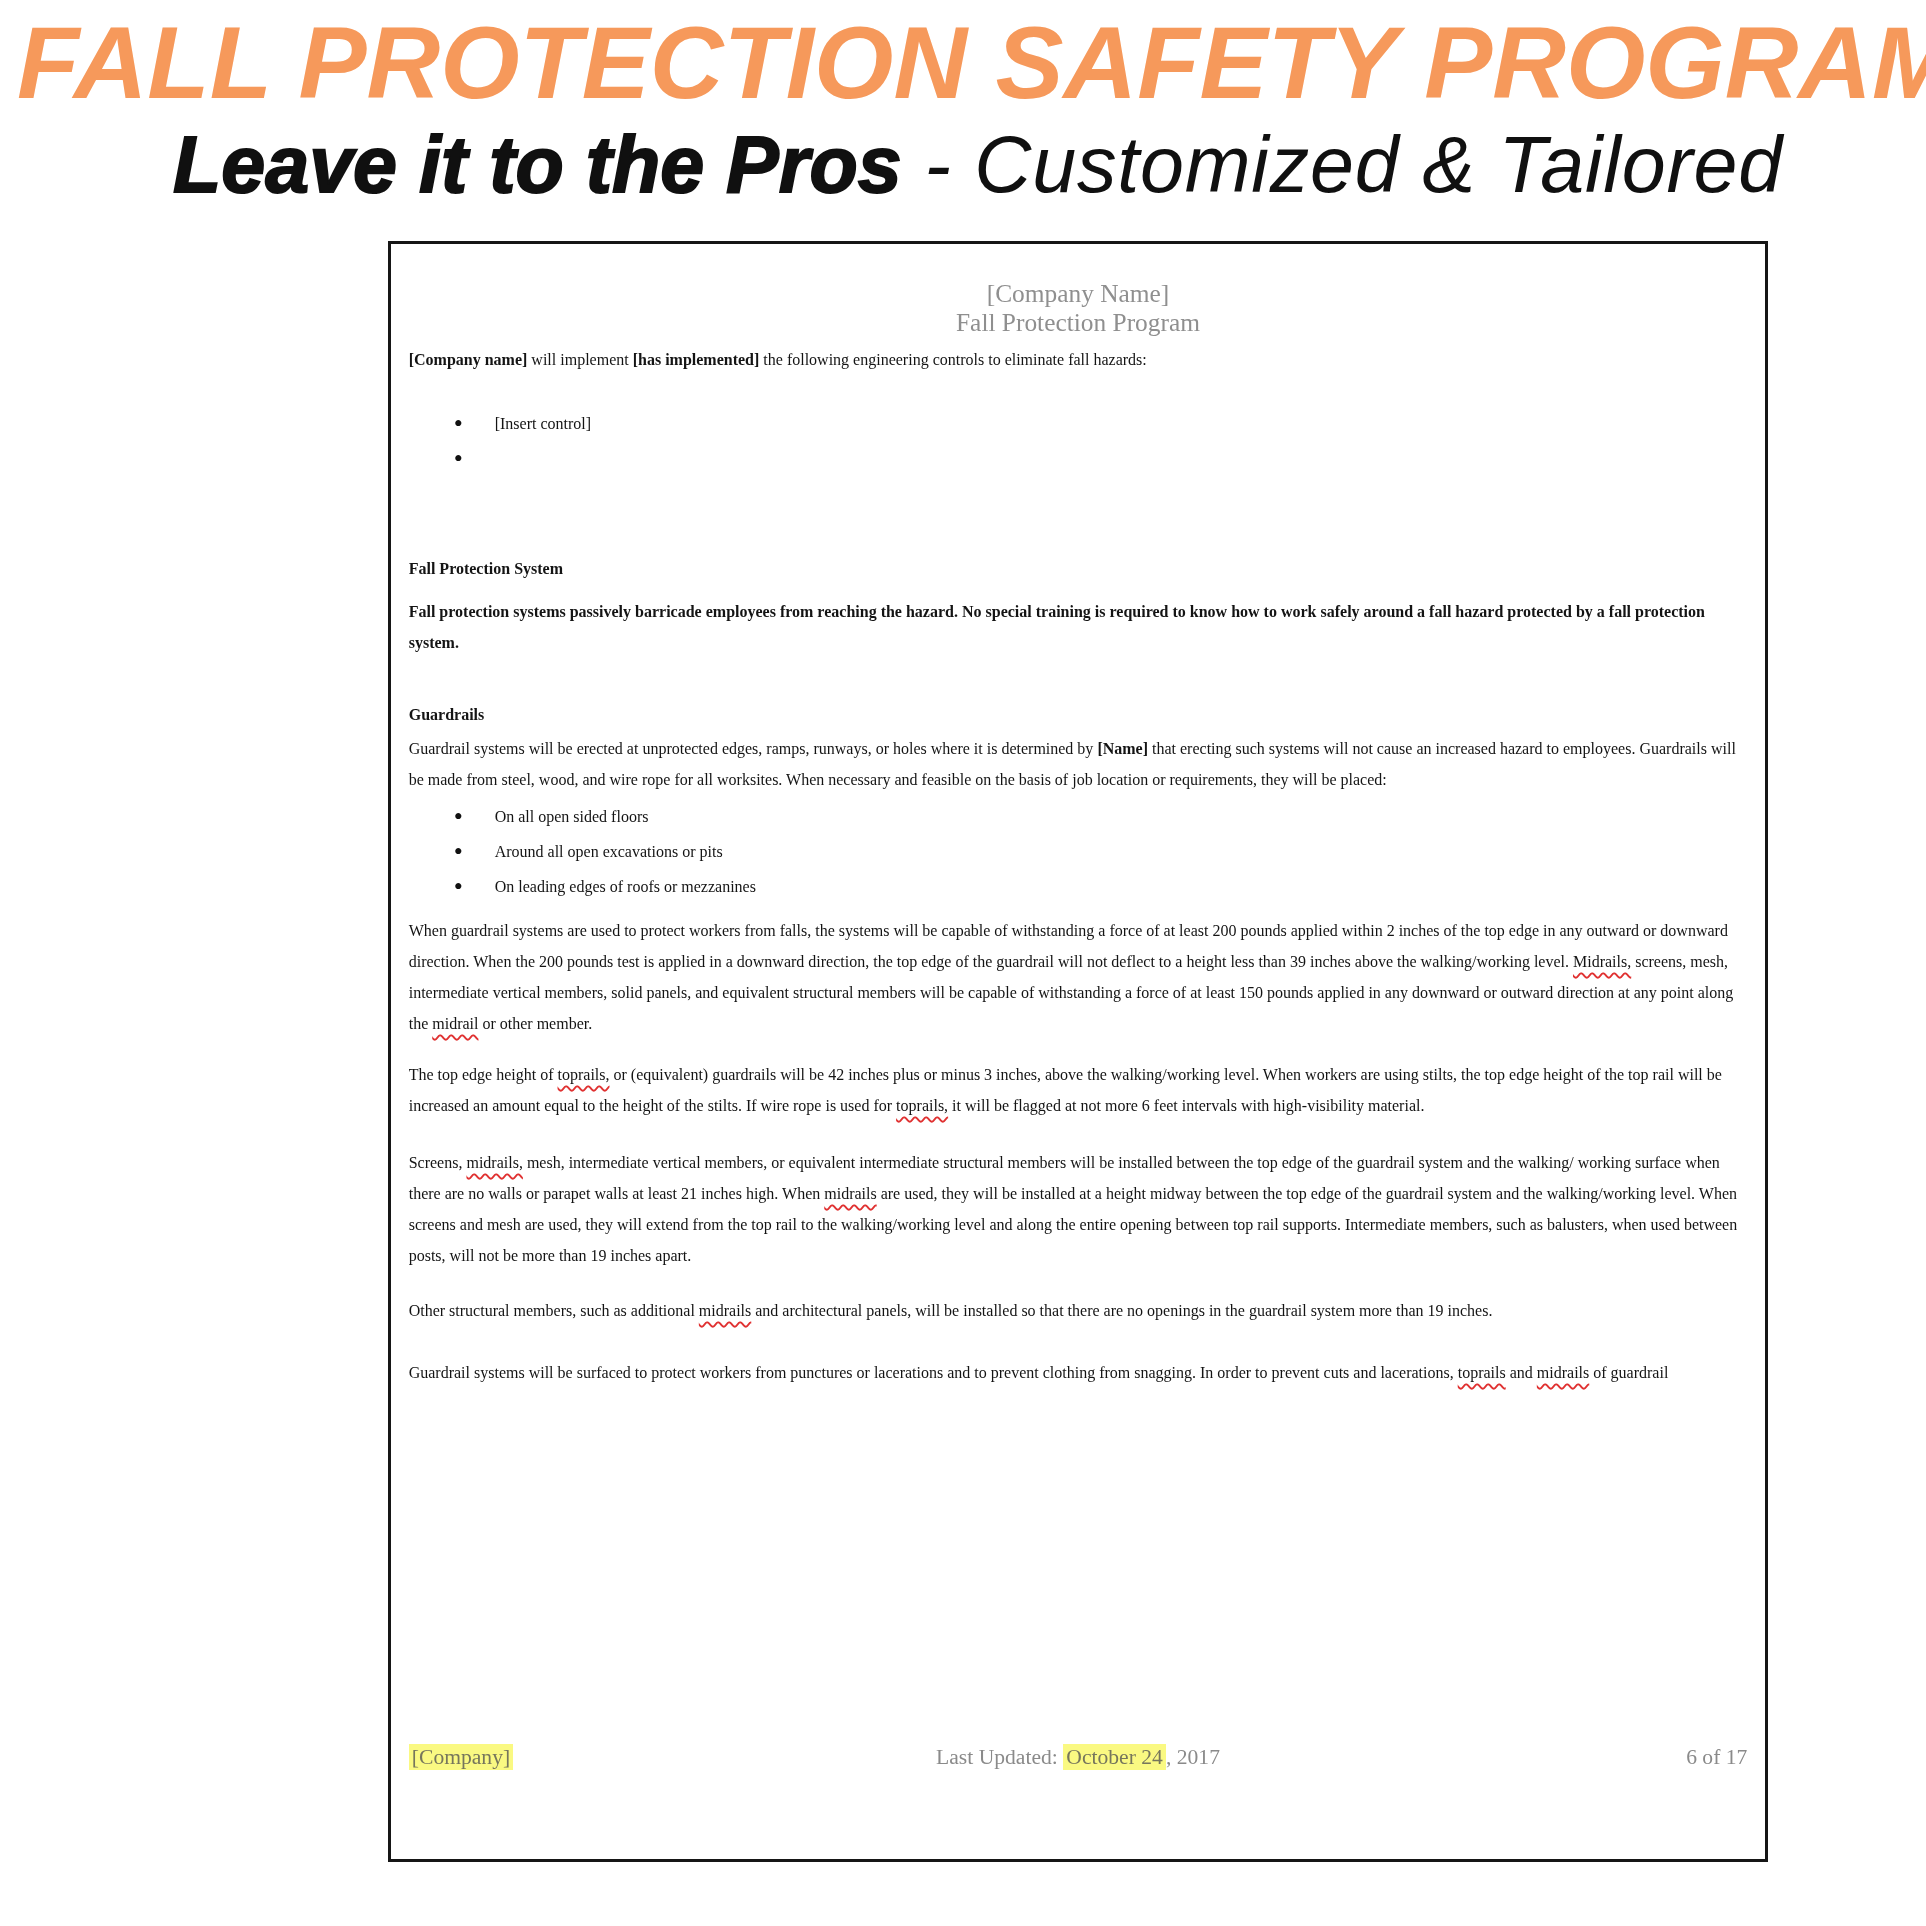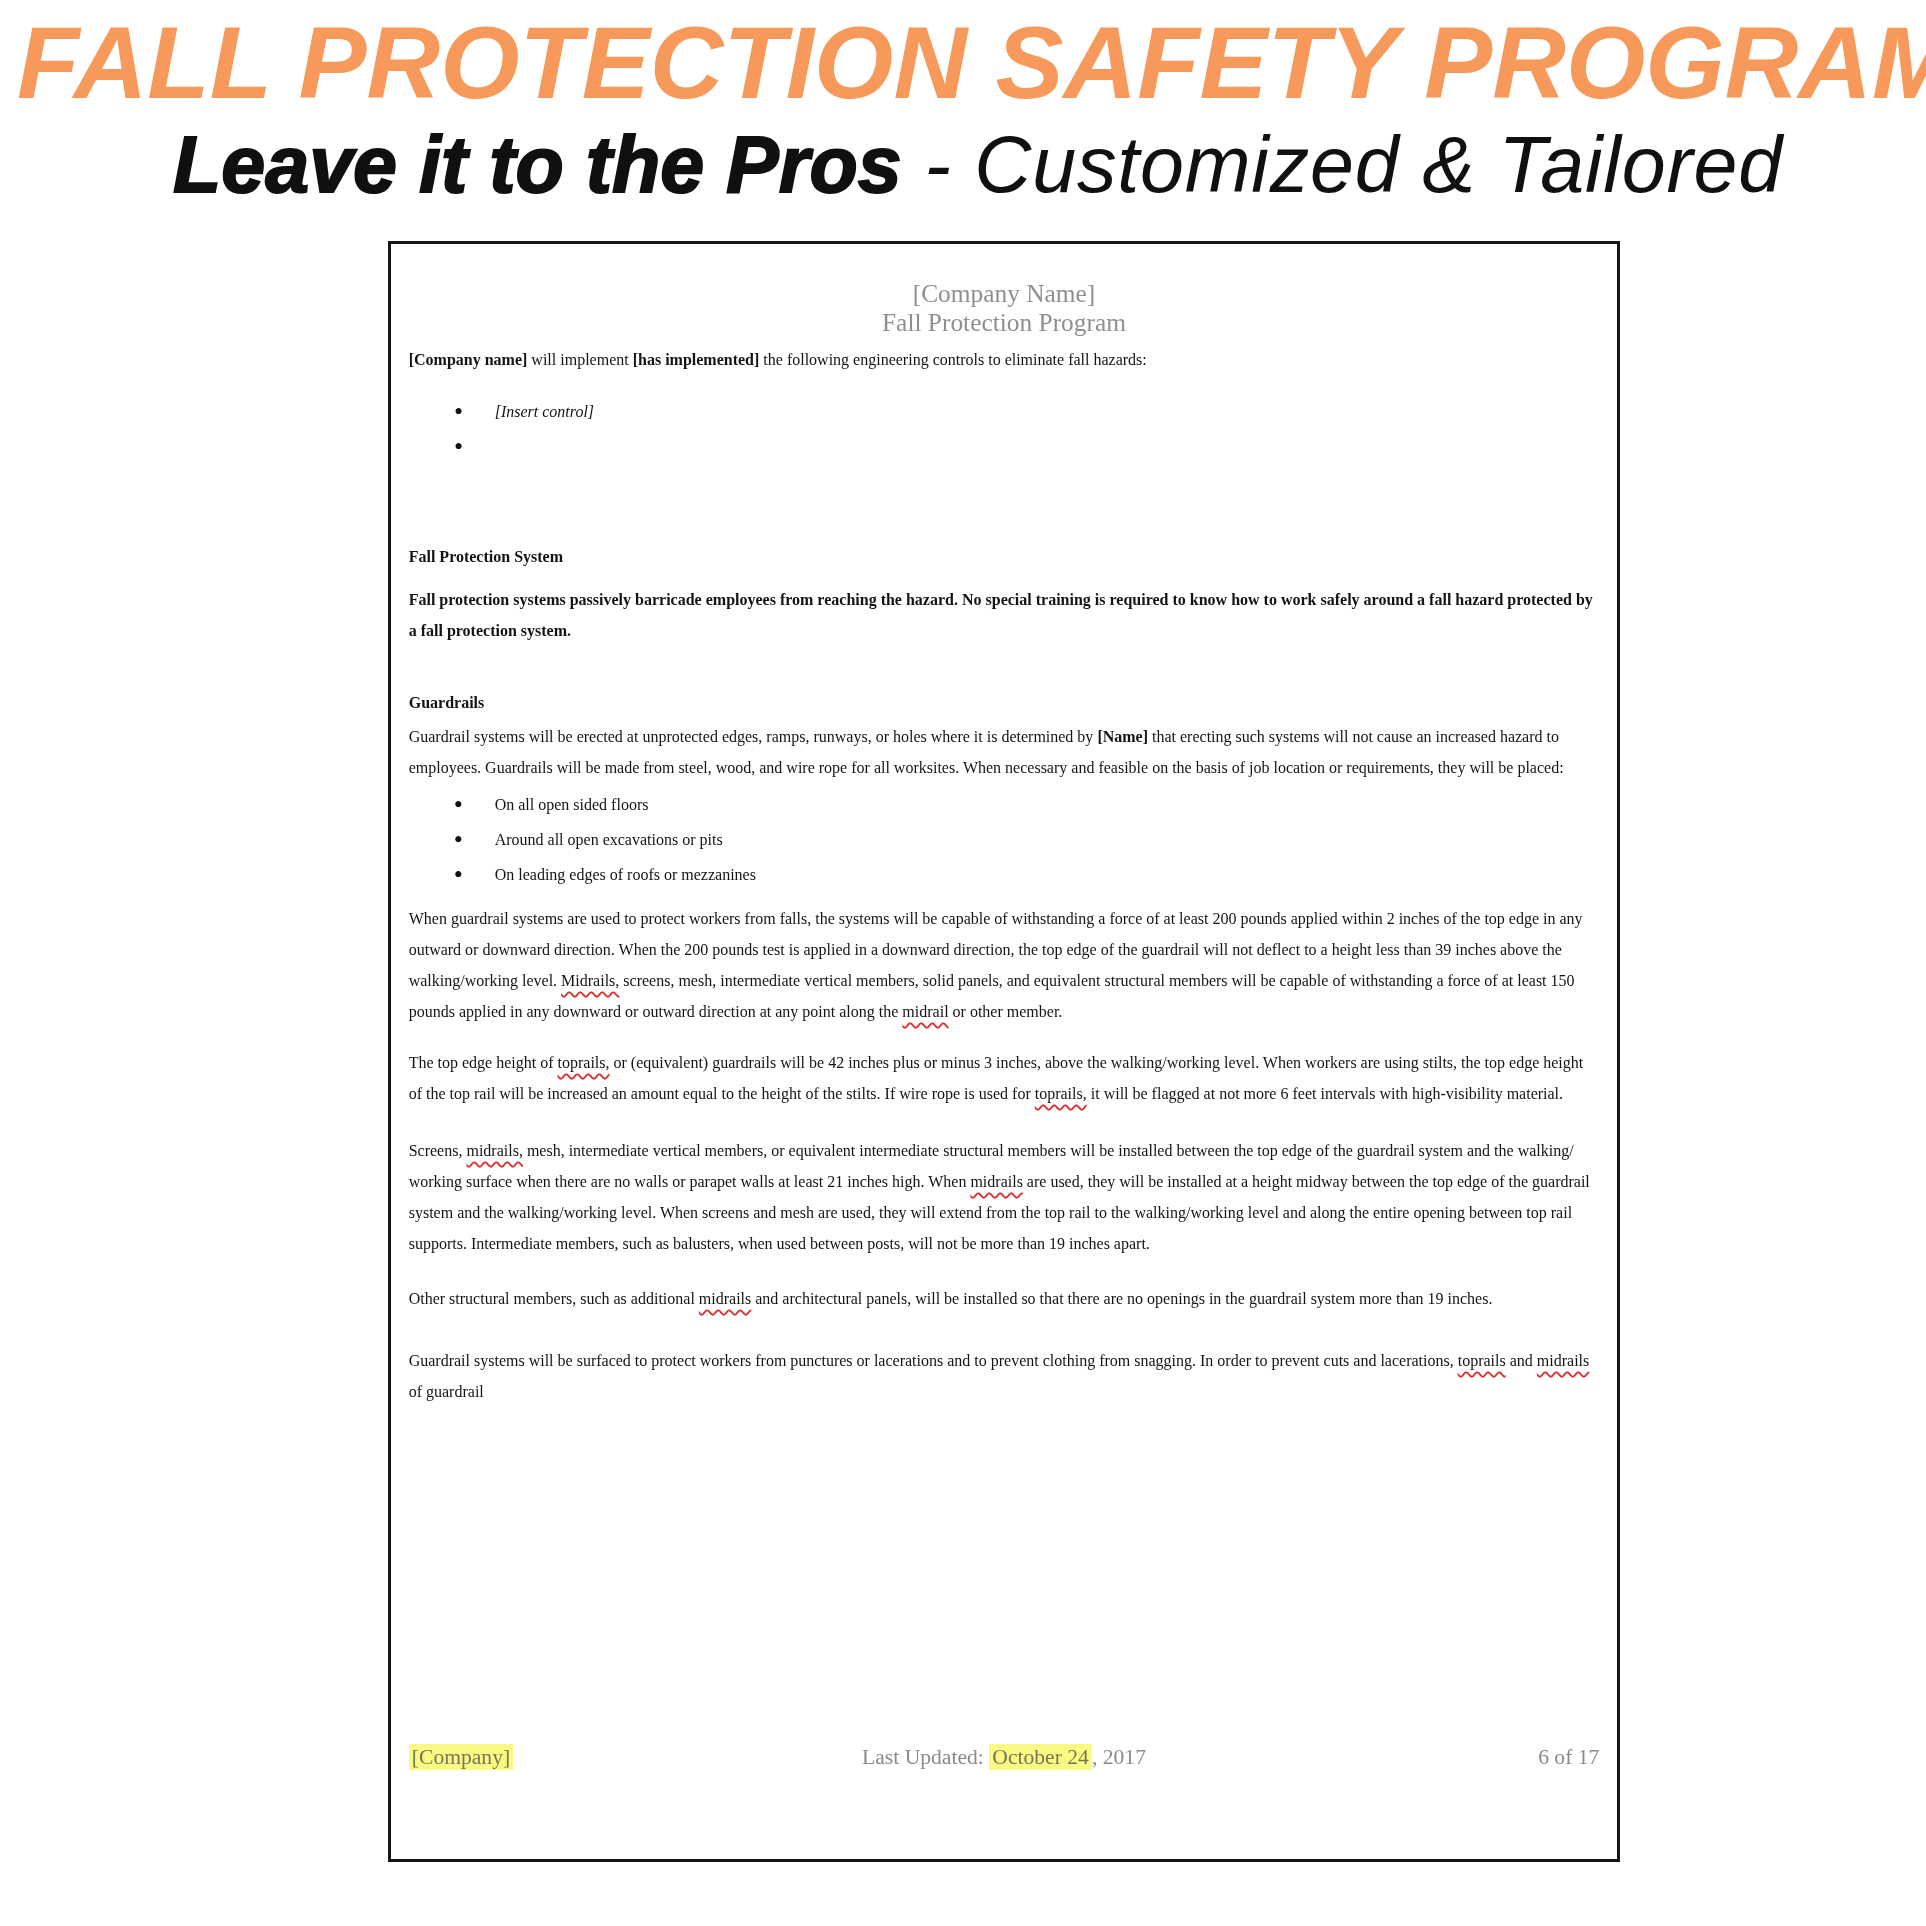--- a/index.html
+++ b/index.html
@@ -50,21 +50,21 @@
   .banner-subtitle .sub-rest {
     font-weight: 400;
     letter-spacing: 0.8px;
   }
 
   
   .doc-page {
     position: absolute;
     left: 388px;
     top: 241px;
-    width: 1232px;
+    width: 1380px;
     height: 1621px;
     box-sizing: border-box;
     border: 3.1px solid #161616;
     background: #ffffff;
   }
   .doc-inner {
     position: relative;
     height: 100%;
     box-sizing: border-box;
     padding: 35px 17.7px 0 17.7px;
@@ -144,21 +144,21 @@
   <div class="doc-page">
     <div class="doc-inner">
 
       <div class="doc-header">
         <div>[Company Name]</div>
         <div>Fall Protection Program</div>
       </div>
 
       <div class="doc-body" id="doc-body">
           <div class="doc-para" style="margin-top: 7.7px;"><span class="b">[Company name]</span><span> will implement </span><span class="b">[has implemented]</span><span> the following engineering controls to eliminate fall hazards:</span></div>
-          <ul class="doc-bullets" style="margin-top: 19px; font-style: italic;">
+          <ul class="doc-bullets" style="margin-top: 31px;">
             <li><span>[Insert control]</span></li>
             <li></li>
           </ul>
           <div class="doc-heading" style="margin-top: 77px;"><span class="b">Fall Protection System</span></div>
           <div class="doc-para" style="margin-top: 12px; font-weight: bold;"><span>Fall protection systems passively barricade employees from reaching the hazard. No special training is required to know how to work safely around a fall hazard protected by a fall protection system.</span></div>
           <div class="doc-heading" style="margin-top: 41px;"><span class="b">Guardrails</span></div>
           <div class="doc-para" style="margin-top: 3.1px;"><span>Guardrail systems will be erected at unprotected edges, ramps, runways, or holes where it is determined by </span><span class="b">[Name]</span><span> that erecting such systems will not cause an increased hazard to employees. Guardrails will be made from steel, wood, and wire rope for all worksites. When necessary and feasible on the basis of job location or requirements, they will be placed:</span></div>
           <ul class="doc-bullets" style="margin-top: 4.6px;">
             <li><span>On all open sided floors</span></li>
             <li><span>Around all open excavations or pits</span></li>

